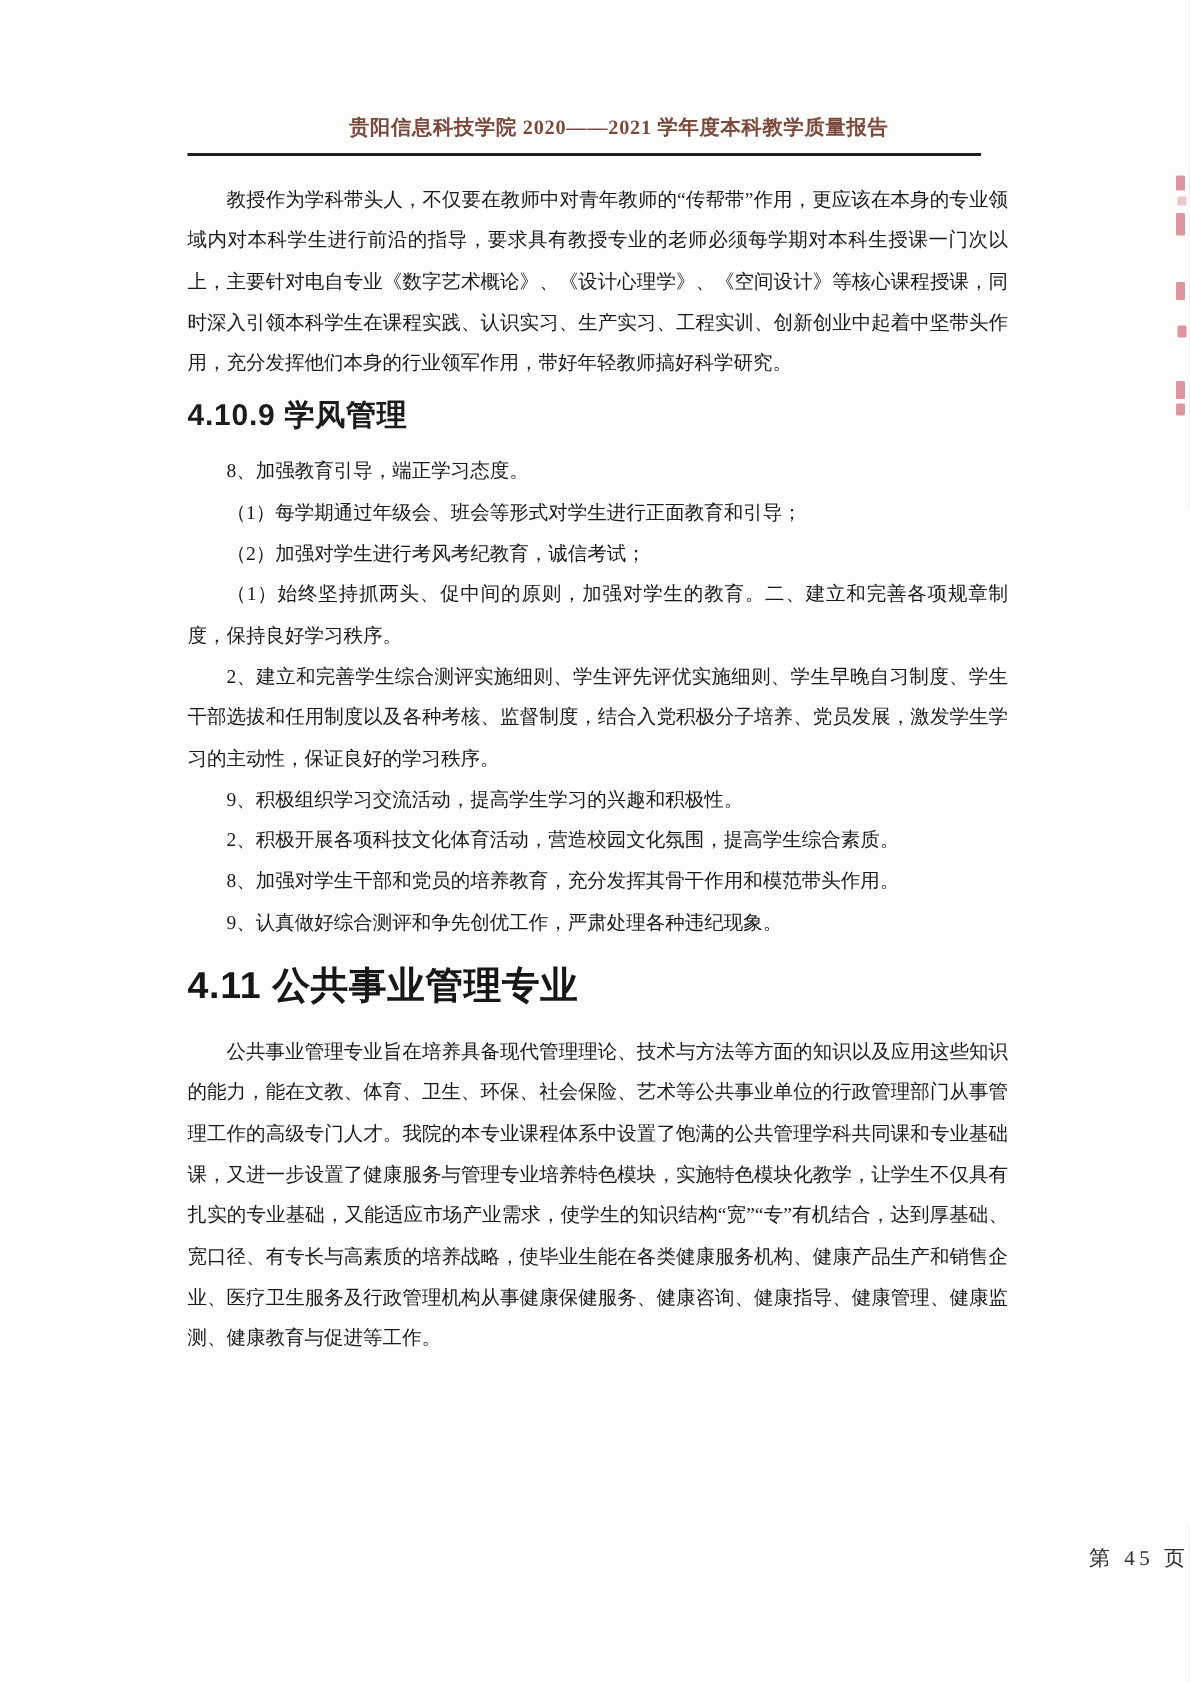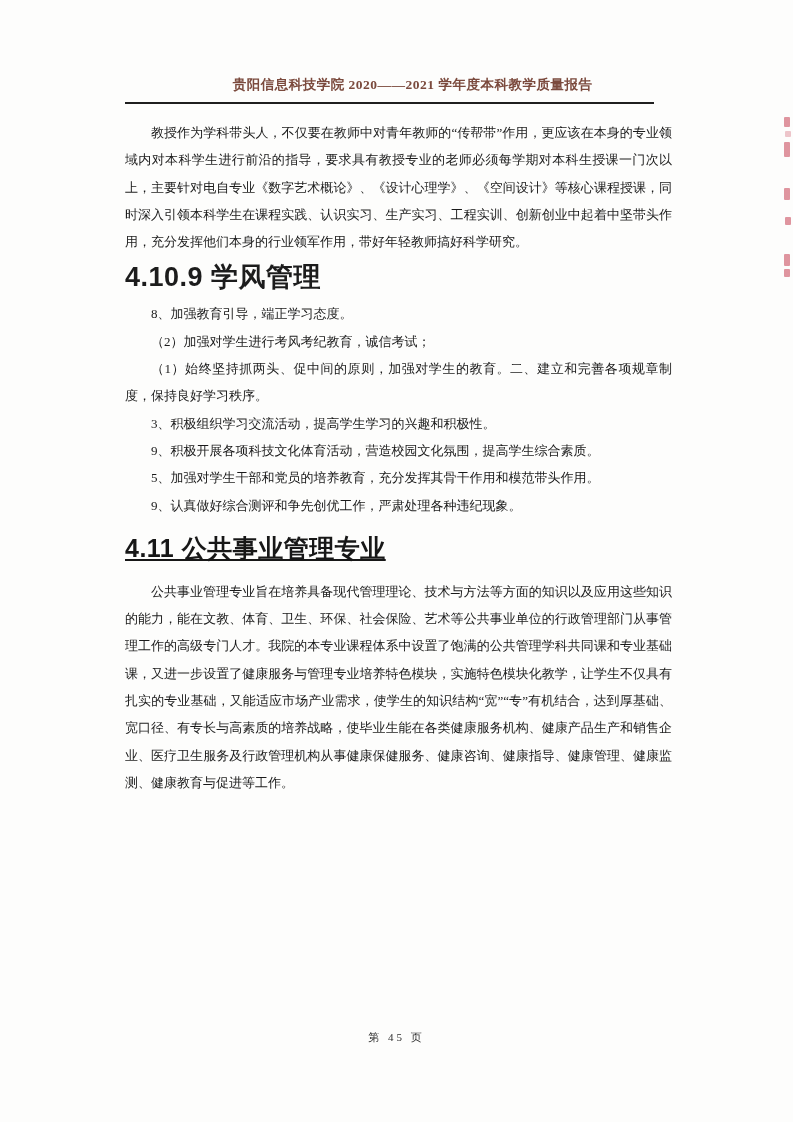--- a/index.html
+++ b/index.html
@@ -45,44 +45,43 @@
   .para {
     margin: 0;
     font-size: 13px;
     line-height: 27.3px;
     text-align: justify;
     text-indent: 2em;
     word-break: break-all;
   }
   .h3 {
     margin: 9px 0 10px 0;
-    font-size: 27px;
+    font-size: 20px;
     line-height: 26px;
     font-weight: bold;
     color: #1c1c1c;
     font-family: "Liberation Sans", "DejaVu Sans", sans-serif;
     letter-spacing: 0.5px;
   }
   .h2 {
     margin: 13px 0 14px 0;
     font-size: 25px;
     line-height: 32px;
     font-weight: bold;
     color: #171717;
     font-family: "Liberation Sans", "DejaVu Sans", sans-serif;
     letter-spacing: 0.5px;
-    text-decoration: underline;
   }
   .footer {
     position: absolute;
     top: 1030px;
     left: 0;
     width: 100%;
-    text-align: center;
-    font-size: 11px;
+    text-align: right;
+    font-size: 14px;
     letter-spacing: 3px;
     color: var(--footer_text, #2e2e2e);
   }
   .scan-mark {
     position: absolute;
     width: 6px;
     background: var(--scan_mark, #d47180);
     opacity: 0.75;
     border-radius: 1px;
   }
@@ -93,25 +92,27 @@
 <div class="page">
 
   <div class="running-header">贵阳信息科技学院 2020——2021 学年度本科教学质量报告</div>
 
   <div class="header-rule"></div>
 
   <div class="content">
     <p class="para">教授作为学科带头人，不仅要在教师中对青年教师的“传帮带”作用，更应该在本身的专业领域内对本科学生进行前沿的指导，要求具有教授专业的老师必须每学期对本科生授课一门次以上，主要针对电自专业《数字艺术概论》、《设计心理学》、《空间设计》等核心课程授课，同时深入引领本科学生在课程实践、认识实习、生产实习、工程实训、创新创业中起着中坚带头作用，充分发挥他们本身的行业领军作用，带好年轻教师搞好科学研究。</p>
     <h3 class="h3">4.10.9 学风管理</h3>
     <p class="para">8、加强教育引导，端正学习态度。</p>
+    <p class="para">（1）每学期通过年级会、班会等形式对学生进行正面教育和引导；</p>
     <p class="para">（2）加强对学生进行考风考纪教育，诚信考试；</p>
     <p class="para">（1）始终坚持抓两头、促中间的原则，加强对学生的教育。二、建立和完善各项规章制度，保持良好学习秩序。</p>
-    <p class="para">3、积极组织学习交流活动，提高学生学习的兴趣和积极性。</p>
-    <p class="para">9、积极开展各项科技文化体育活动，营造校园文化氛围，提高学生综合素质。</p>
-    <p class="para">5、加强对学生干部和党员的培养教育，充分发挥其骨干作用和模范带头作用。</p>
+    <p class="para">2、建立和完善学生综合测评实施细则、学生评先评优实施细则、学生早晚自习制度、学生干部选拔和任用制度以及各种考核、监督制度，结合入党积极分子培养、党员发展，激发学生学习的主动性，保证良好的学习秩序。</p>
+    <p class="para">9、积极组织学习交流活动，提高学生学习的兴趣和积极性。</p>
+    <p class="para">2、积极开展各项科技文化体育活动，营造校园文化氛围，提高学生综合素质。</p>
+    <p class="para">8、加强对学生干部和党员的培养教育，充分发挥其骨干作用和模范带头作用。</p>
     <p class="para">9、认真做好综合测评和争先创优工作，严肃处理各种违纪现象。</p>
     <h2 class="h2">4.11 公共事业管理专业</h2>
     <p class="para">公共事业管理专业旨在培养具备现代管理理论、技术与方法等方面的知识以及应用这些知识的能力，能在文教、体育、卫生、环保、社会保险、艺术等公共事业单位的行政管理部门从事管理工作的高级专门人才。我院的本专业课程体系中设置了饱满的公共管理学科共同课和专业基础课，又进一步设置了健康服务与管理专业培养特色模块，实施特色模块化教学，让学生不仅具有扎实的专业基础，又能适应市场产业需求，使学生的知识结构“宽”“专”有机结合，达到厚基础、宽口径、有专长与高素质的培养战略，使毕业生能在各类健康服务机构、健康产品生产和销售企业、医疗卫生服务及行政管理机构从事健康保健服务、健康咨询、健康指导、健康管理、健康监测、健康教育与促进等工作。</p>
 
   </div>
 
   <div class="scan-mark" style="left:784px; top:117px; height:10px;"></div>
   <div class="scan-mark" style="left:785px; top:131px; height:6px; opacity:0.4;"></div>
   <div class="scan-mark" style="left:784px; top:142px; height:15px;"></div>
   <div class="scan-mark" style="left:784px; top:188px; height:12px;"></div>

